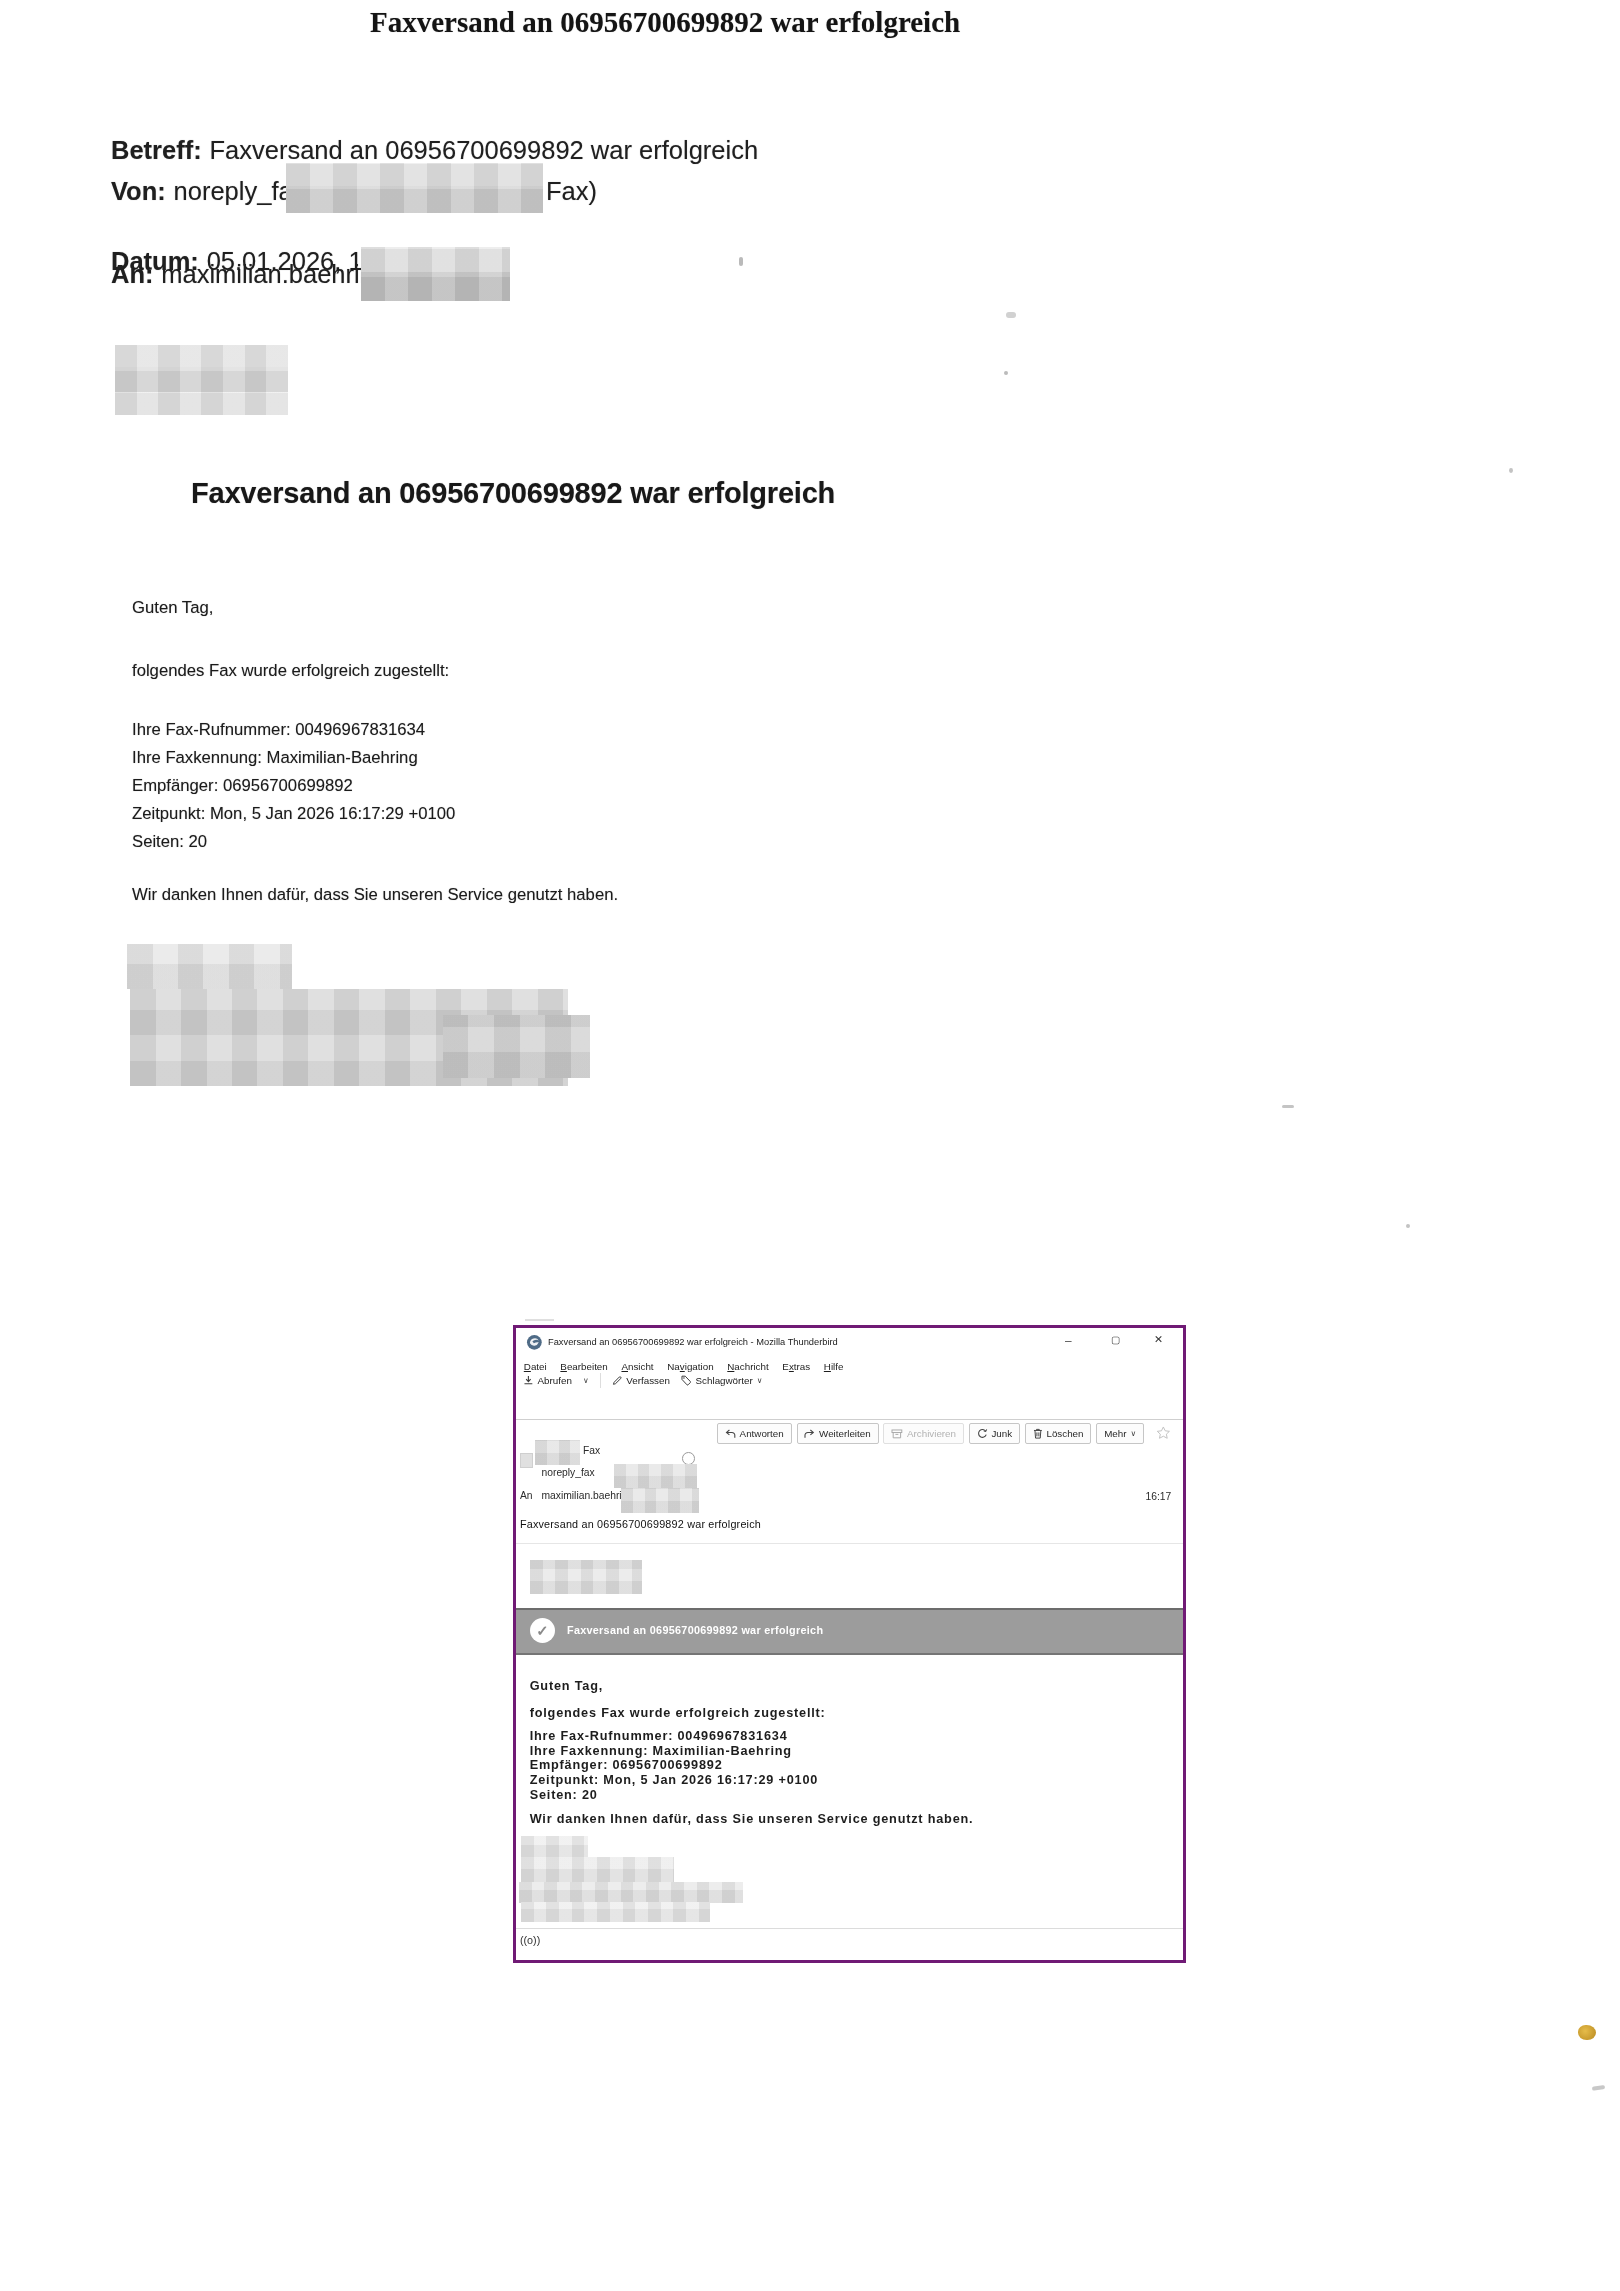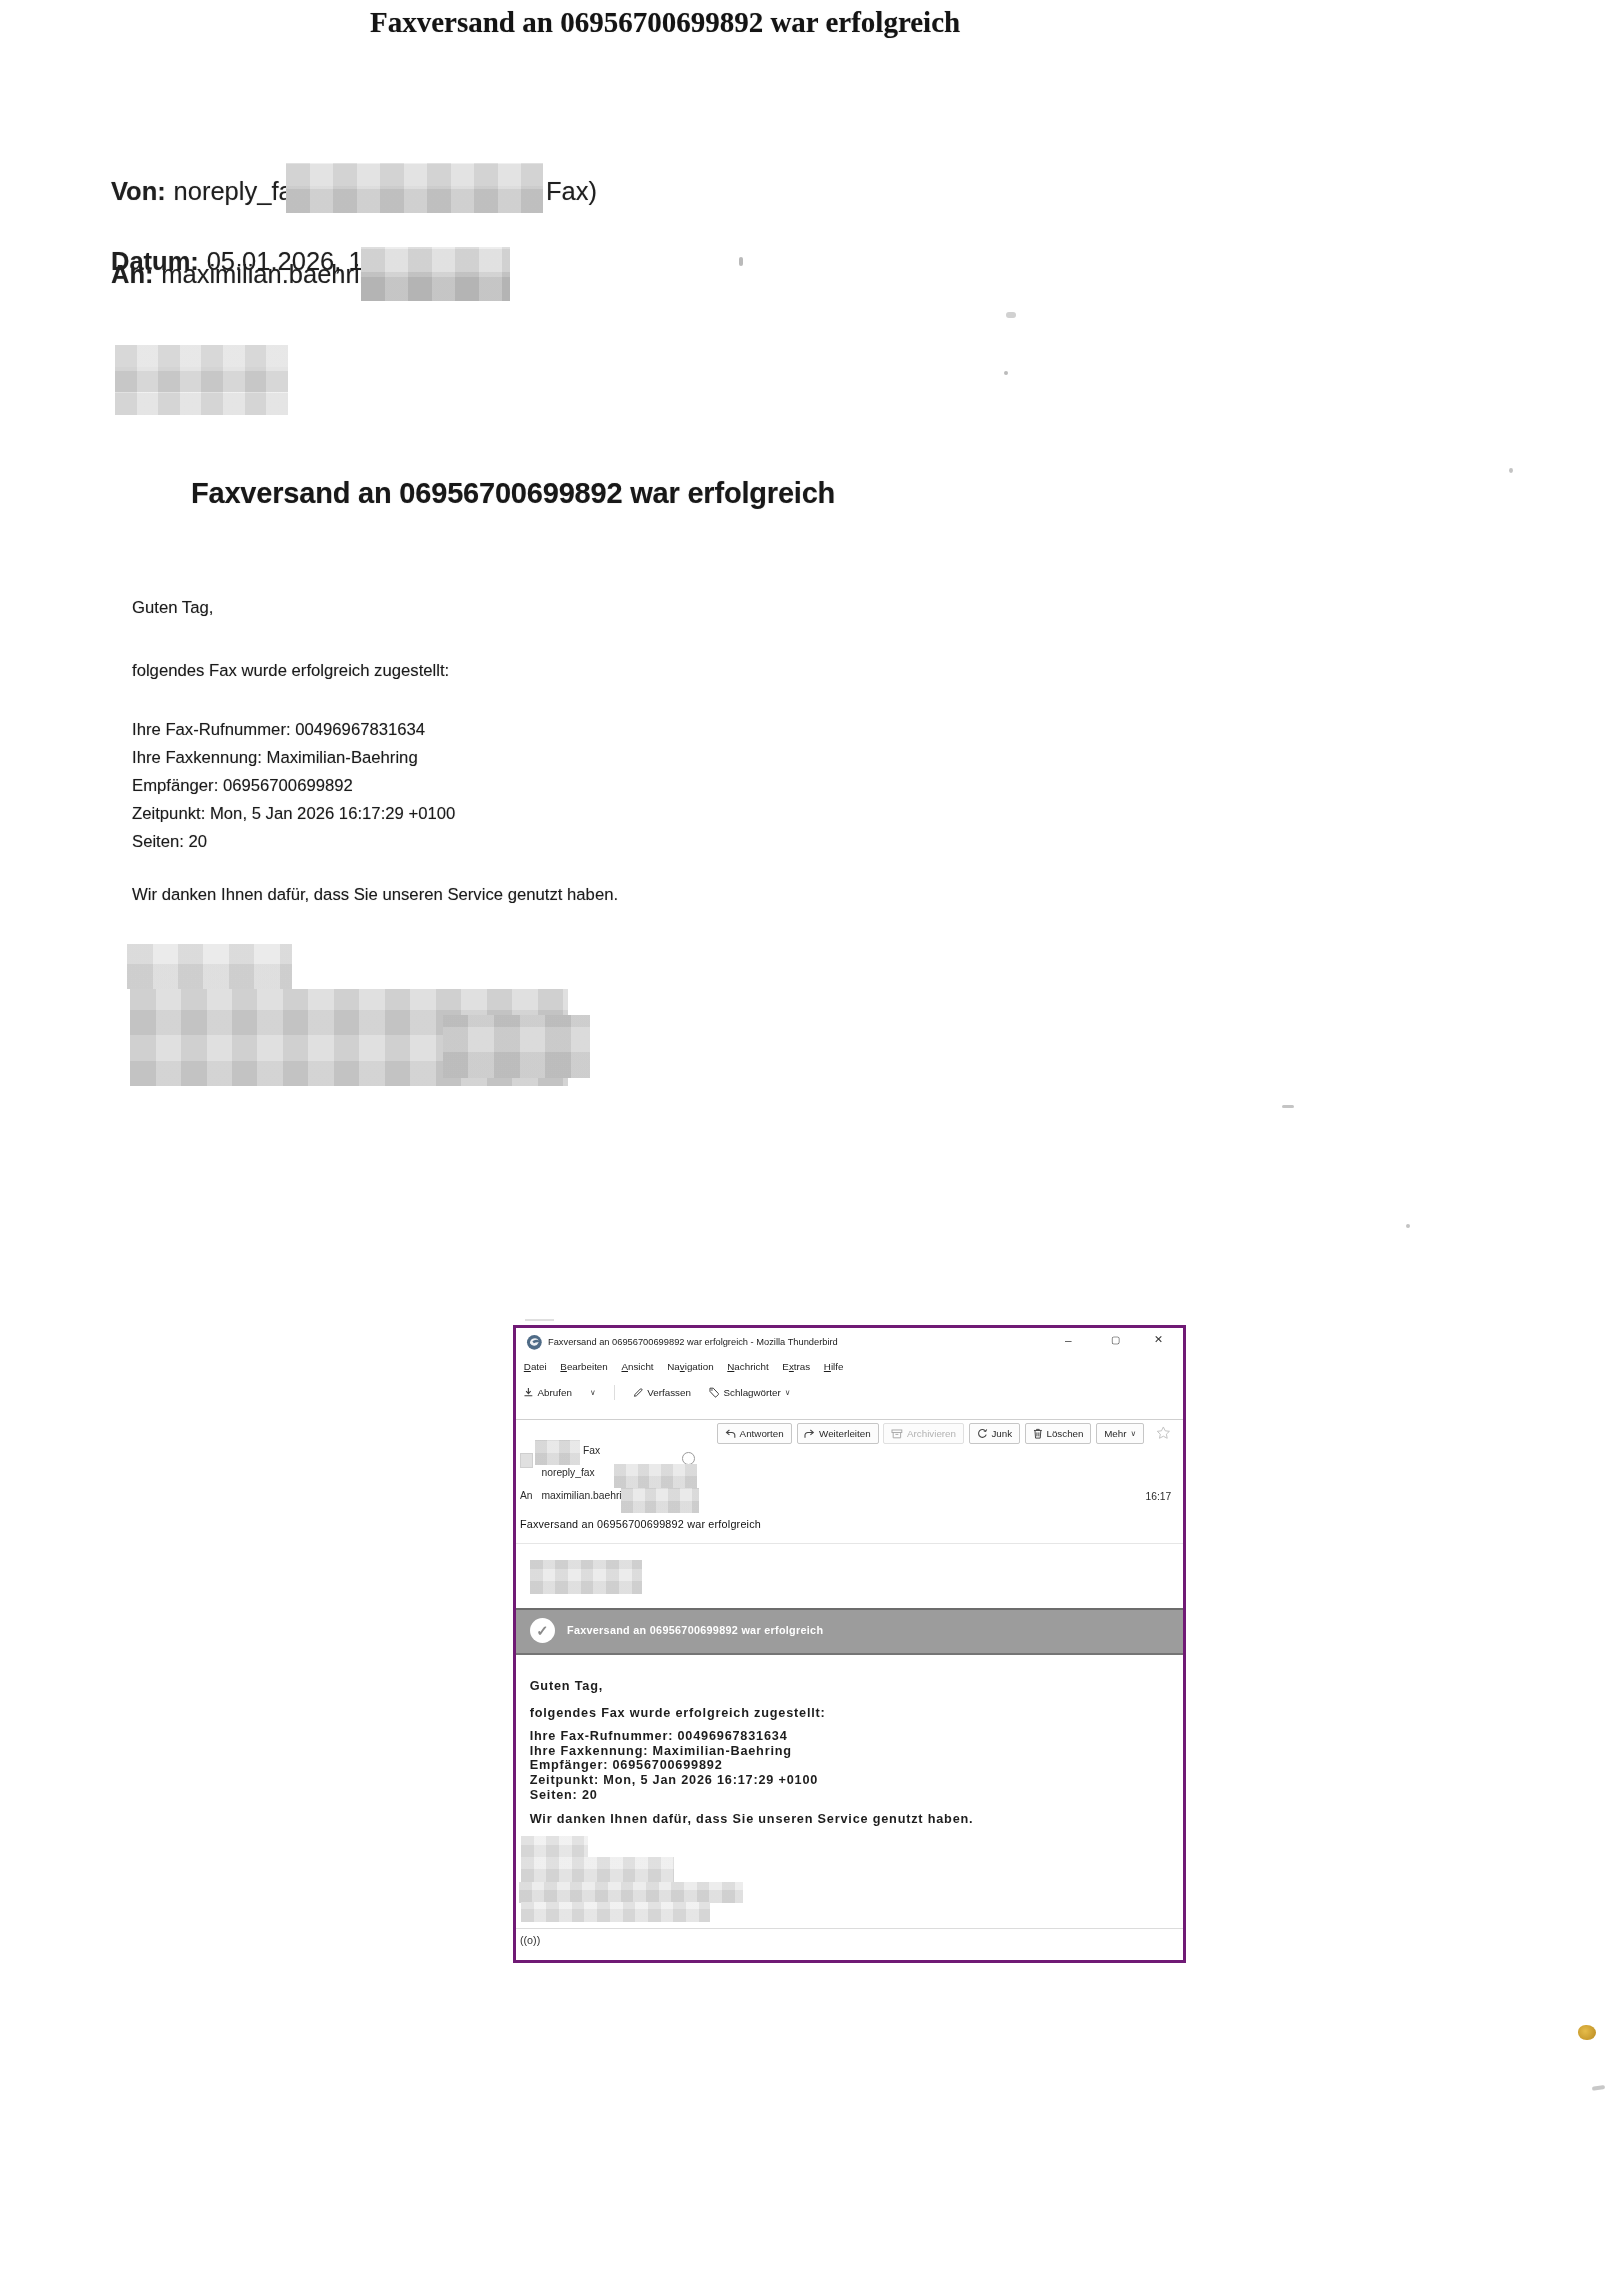--- a/index.html
+++ b/index.html
@@ -20,21 +20,21 @@
       background-image:
         repeating-linear-gradient(90deg, rgba(0,0,0,.06) 0 var(--c,21.6px), rgba(255,255,255,.10) var(--c,21.6px) calc(2*var(--c,21.6px))),
         repeating-linear-gradient(0deg, rgba(0,0,0,.05) 0 var(--c,21.6px), rgba(255,255,255,.09) var(--c,21.6px) calc(2*var(--c,21.6px)));}
   
   .win{left:513px;top:1325px;width:667px;height:632px;border:3px solid #701a75;background:#fff;
        color:#2e2e2e;font-size:9.8px;}
   .win .t{white-space:nowrap;}
   .wc{font-size:11.8px;color:#333;line-height:11.8px;}
   .menubar{left:0;top:27.4px;right:0;height:21.6px;display:flex;align-items:center;gap:13.7px;padding-left:7.8px;font-size:9.8px;color:#1e1e1e;}
   .menubar u{text-decoration:underline;text-underline-offset:1px;}
-  .toolbar{left:0;top:49px;right:0;height:31px;display:flex;align-items:center;gap:18px;padding-left:6.9px;font-size:9.8px;color:#222;}
+  .toolbar{left:0;top:37px;right:0;height:31px;display:flex;align-items:center;gap:11px;padding-left:6.9px;font-size:9.8px;color:#222;}
   .tool{display:flex;align-items:center;gap:3.9px;}
   .chev{font-size:7.8px;color:#444;}
   .tdiv{width:1px;height:15.7px;background:#ddd;}
   .hline{left:0;right:0;height:0;border-top:1px solid #cfcfcf;}
   .actions{top:95px;right:39px;display:flex;gap:4.9px;}
   .tbtn{display:flex;align-items:center;gap:3.9px;border:1px solid #c6c6c6;border-radius:2px;background:#fcfcfc;
         padding:2.9px 6.9px;font-size:9.8px;white-space:nowrap;color:#2a2a2a;height:13.7px;}
   .tbtn.dis{color:#b3b3b3;border-color:#e0e0e0;}
   .tbtn.dis svg{opacity:.45;}
   .small{font-size:10.3px;color:#2b2b2b;}
@@ -49,20 +49,23 @@
   .speck{border-radius:50%;}
   svg{display:block;}
 </style>
 </head>
 <body>
 
 <div class="sheet">
 
   <div class="abs print-title ink nw" style="left:370px;top:5.9px;">Faxversand an 06956700699892 war erfolgreich</div>
 
+  <div class="abs hdr ink nw" style="left:111px;top:135px;">
+    <b>Betreff:</b><span>Faxversand an 06956700699892 war erfolgreich</span>
+  </div>
   <div class="abs hdr ink nw" style="left:111px;top:176px;">
     <b>Von:</b><span>noreply_fax</span>
   </div>
   <div class="abs px" style="left:286px;top:163px;width:257px;height:23.5px;--c:23.5px;--bg:#ececec;"></div>
   <div class="abs px" style="left:286px;top:186px;width:257px;height:27.4px;--c:23.5px;--bg:#d6d6d6;"></div>
   <div class="abs hdr ink nw" style="left:546px;top:176px;">Fax)</div>
   <div class="abs hdr ink nw" style="left:111px;top:218px;margin-top:28px;">
     <b>Datum:</b><span>05.01.2026, 16:17</span>
   </div>
   <div class="abs hdr ink nw" style="left:111px;top:259px;">

